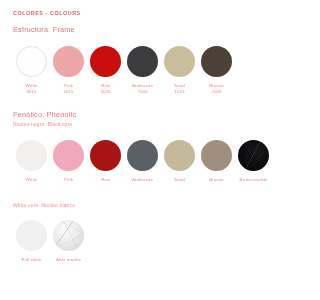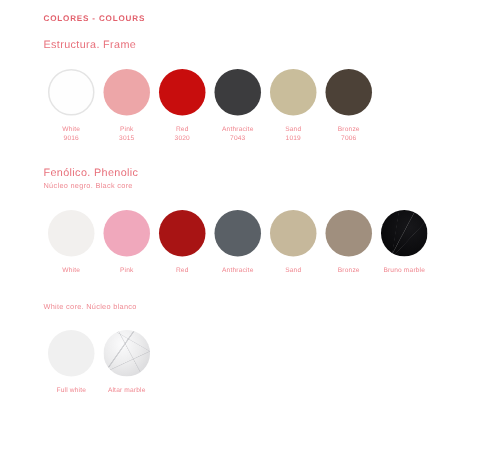--- a/index.html
+++ b/index.html
@@ -12,21 +12,21 @@
     background: #ffffff;
     font-family: "Liberation Sans", sans-serif;
     overflow: hidden;
     position: relative;
   }
   .page {
     position: relative;
     width: 300px;
     height: 300px;
     box-sizing: border-box;
-    padding: 11px 0 0 29px;
+    padding: 11px 0 0 13px;
   }
 
   
   .doc-title {
     font-size: 5.4px;
     font-weight: bold;
     letter-spacing: 0.55px;
     color: #e2606c;
     line-height: 1;
     margin: 0 0 10px 0;

